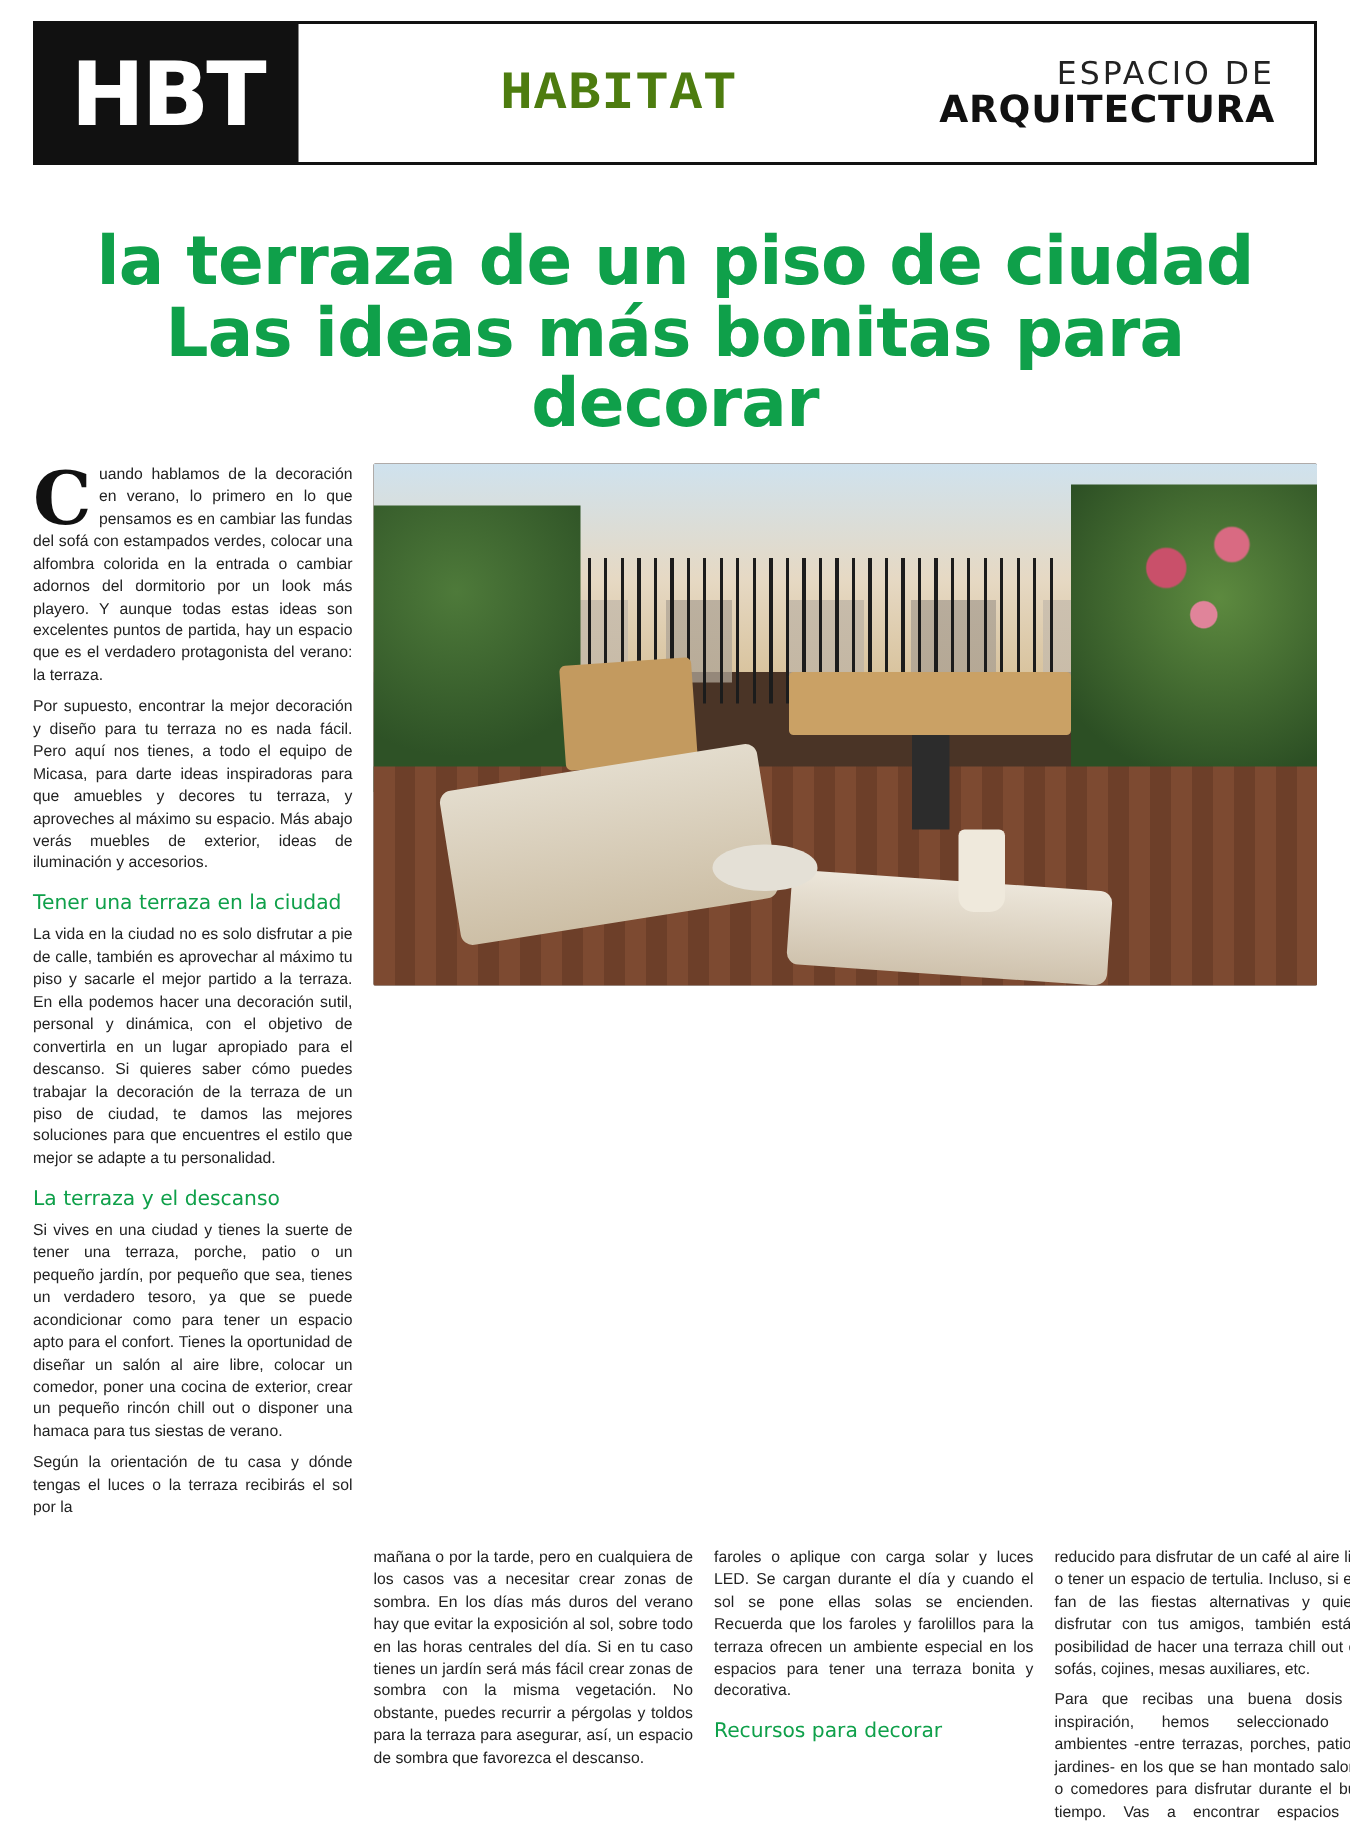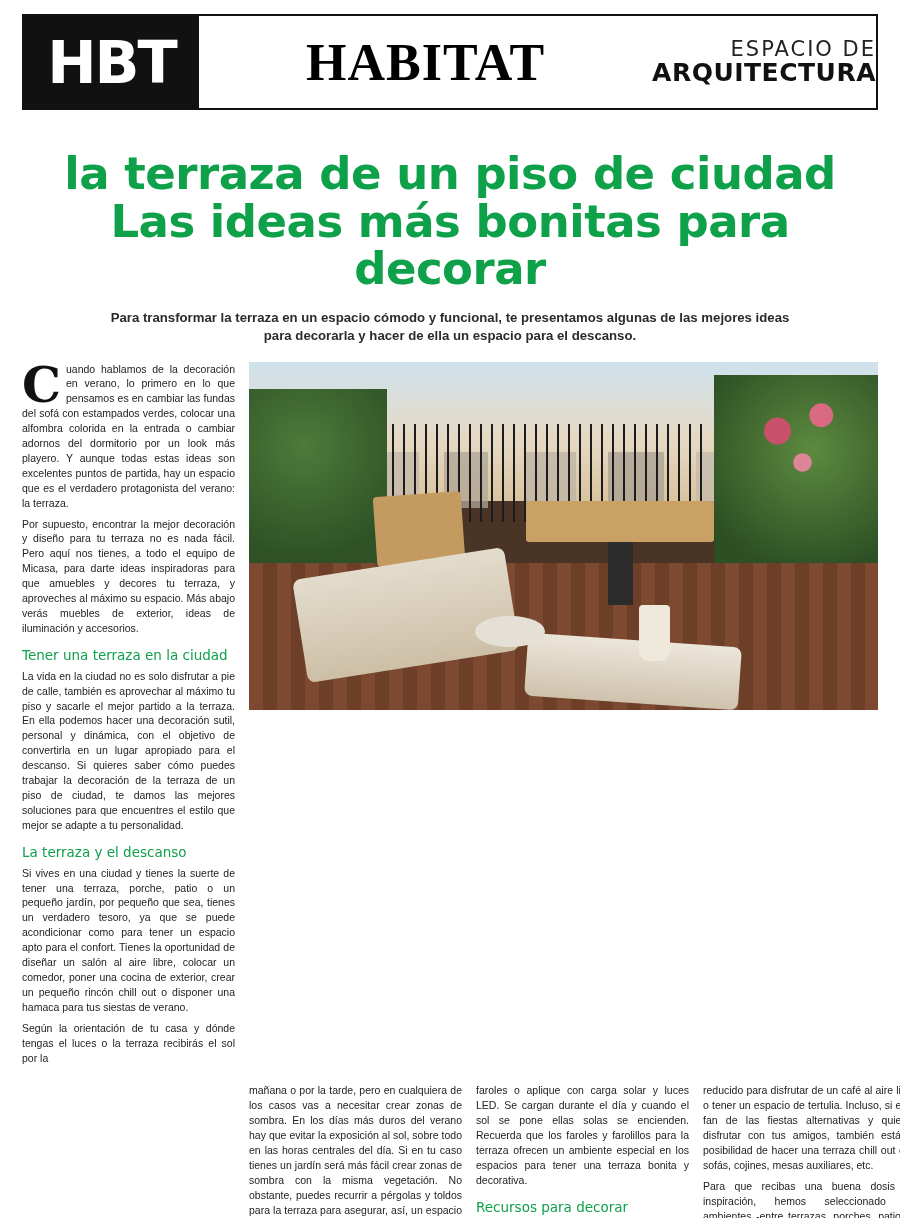--- a/index.html
+++ b/index.html
@@ -42,28 +42,29 @@
     font-family:"DejaVu Sans", sans-serif;
     line-height:1;
   }
   .masthead-center{
     flex:1 1 auto;
     display:flex;
     align-items:center;
     justify-content:center;
   }
   .masthead-title{
-    font-size:52px;
+    font-size:36px;
     font-weight:bold;
     letter-spacing:1px;
-    color:#000000;
-    font-family:Liberation Serif, serif;
+    color:#4d7c0f;
+    font-family:Liberation Mono, monospace;
   }
   .masthead-right{
     flex:0 0 auto;
+    padding-right:26px;
     display:flex;
     flex-direction:column;
     align-items:flex-end;
     justify-content:center;
     line-height:1.02;
   }
   .mr-top{
     font-size:21px;
     letter-spacing:2px;
     color:#222;
@@ -218,21 +219,20 @@
     <div class="masthead-right">
       <span class="mr-top">ESPACIO DE</span>
       <span class="mr-bottom">ARQUITECTURA</span>
     </div>
   </div>
 
   <div class="headline">
     <div>la terraza de un piso de ciudad</div>
     <div>Las ideas más bonitas para decorar</div>
   </div>
-  <div class="standfirst">Para transformar la terraza en un espacio cómodo y funcional, te presentamos algunas de las mejores ideas para decorarla y hacer de ella un espacio para el descanso.</div>
 
   <div class="content">
     <div class="col lead-col">
       <p><span class="dropcap">C</span><span>uando hablamos de la decoración en verano, lo primero en lo que pensamos es en cambiar las fundas del sofá con estampados verdes, colocar una alfombra colorida en la entrada o cambiar adornos del dormitorio por un look más playero. Y aunque todas estas ideas son excelentes puntos de partida, hay un espacio que es el verdadero protagonista del verano: la terraza.</span></p>
       <p>Por supuesto, encontrar la mejor decoración y diseño para tu terraza no es nada fácil. Pero aquí nos tienes, a todo el equipo de Micasa, para darte ideas inspiradoras para que amuebles y decores tu terraza, y aproveches al máximo su espacio. Más abajo verás muebles de exterior, ideas de iluminación y accesorios.</p>
       <div class="subhead">Tener una terraza en la ciudad</div>
       <p>La vida en la ciudad no es solo disfrutar a pie de calle, también es aprovechar al máximo tu piso y sacarle el mejor partido a la terraza. En ella podemos hacer una decoración sutil, personal y dinámica, con el objetivo de convertirla en un lugar apropiado para el descanso. Si quieres saber cómo puedes trabajar la decoración de la terraza de un piso de ciudad, te damos las mejores soluciones para que encuentres el estilo que mejor se adapte a tu personalidad.</p>
       <div class="subhead">La terraza y el descanso</div>
       <p>Si vives en una ciudad y tienes la suerte de tener una terraza, porche, patio o un pequeño jardín, por pequeño que sea, tienes un verdadero tesoro, ya que se puede acondicionar como para tener un espacio apto para el confort. Tienes la oportunidad de diseñar un salón al aire libre, colocar un comedor, poner una cocina de exterior, crear un pequeño rincón chill out o disponer una hamaca para tus siestas de verano.</p>
       <p>Según la orientación de tu casa y dónde tengas el luces o la terraza recibirás el sol por la</p>

